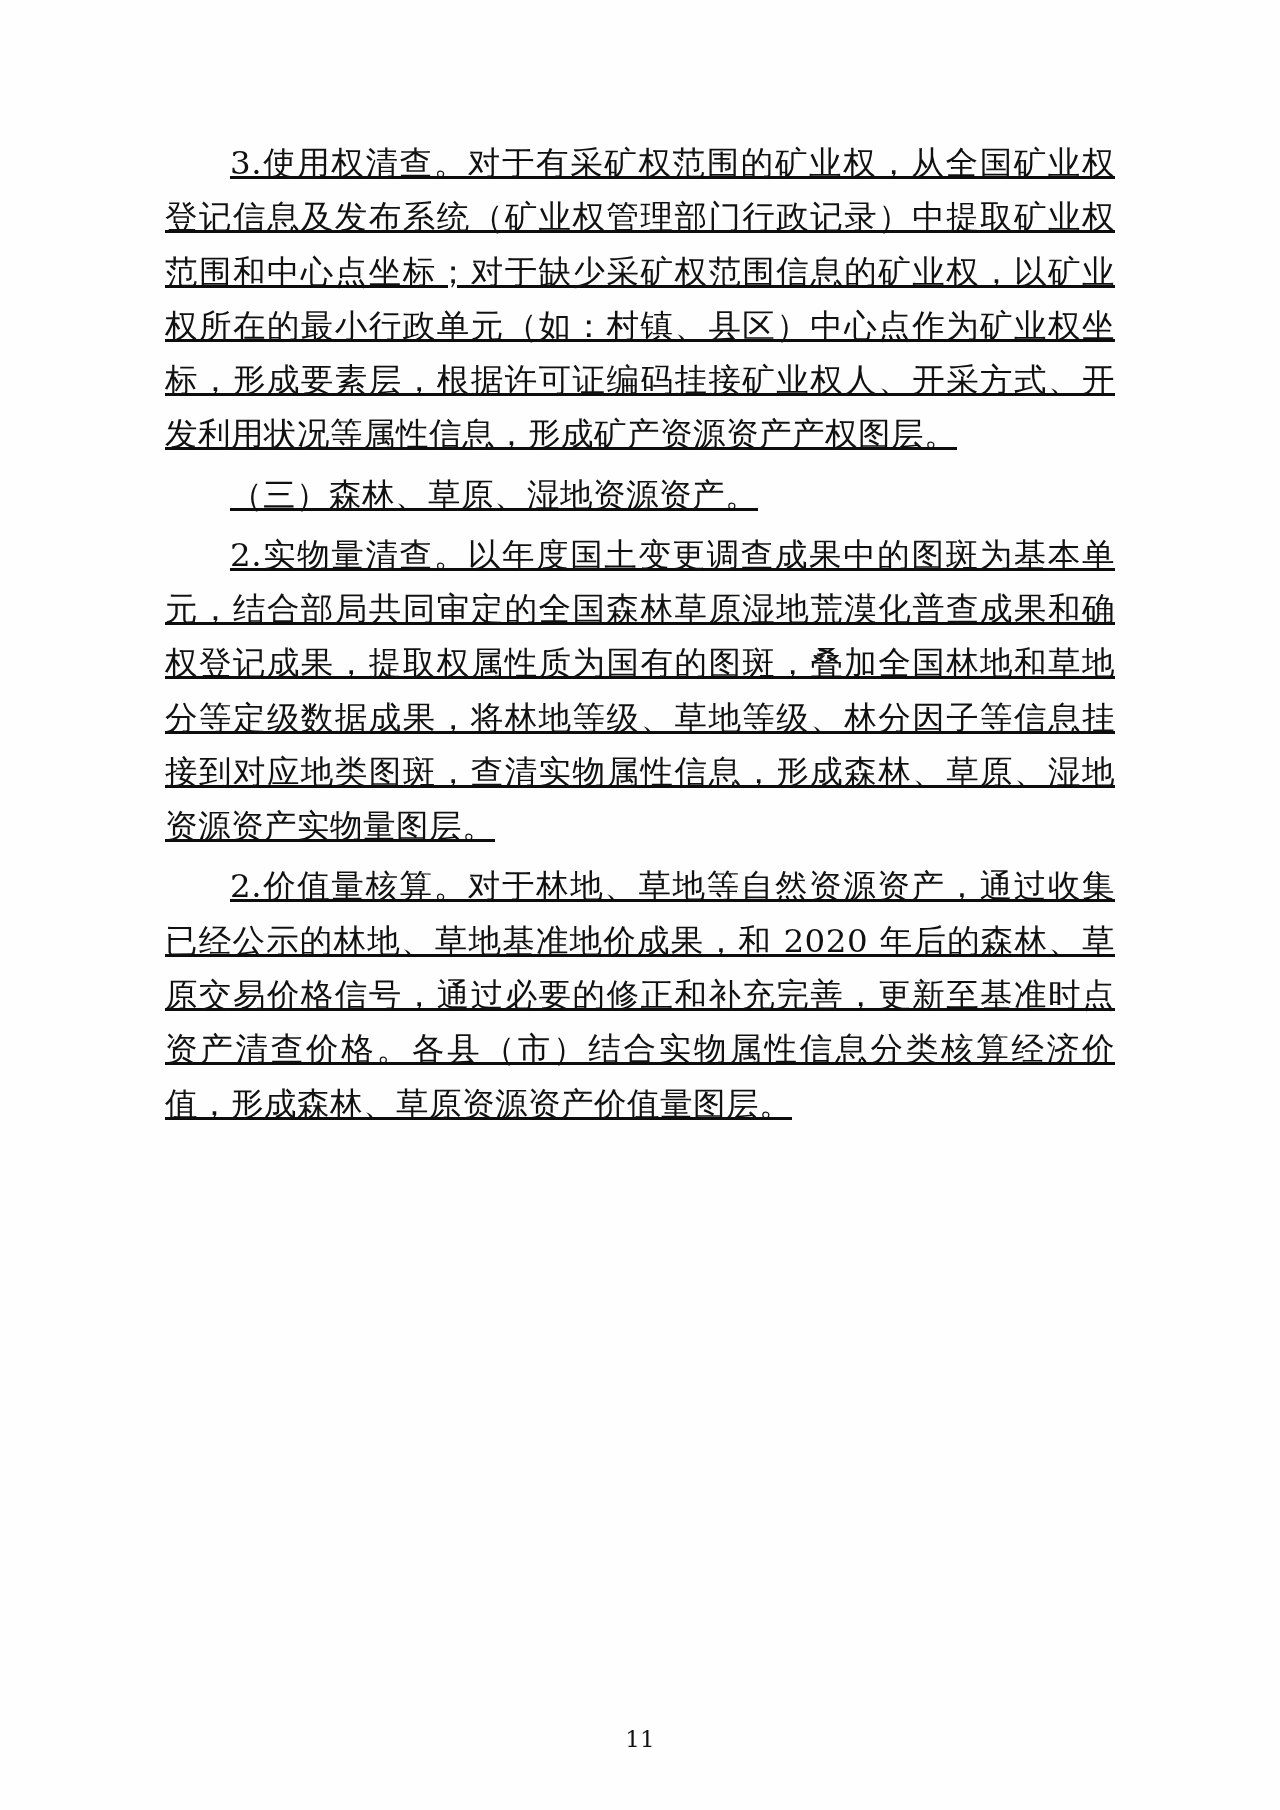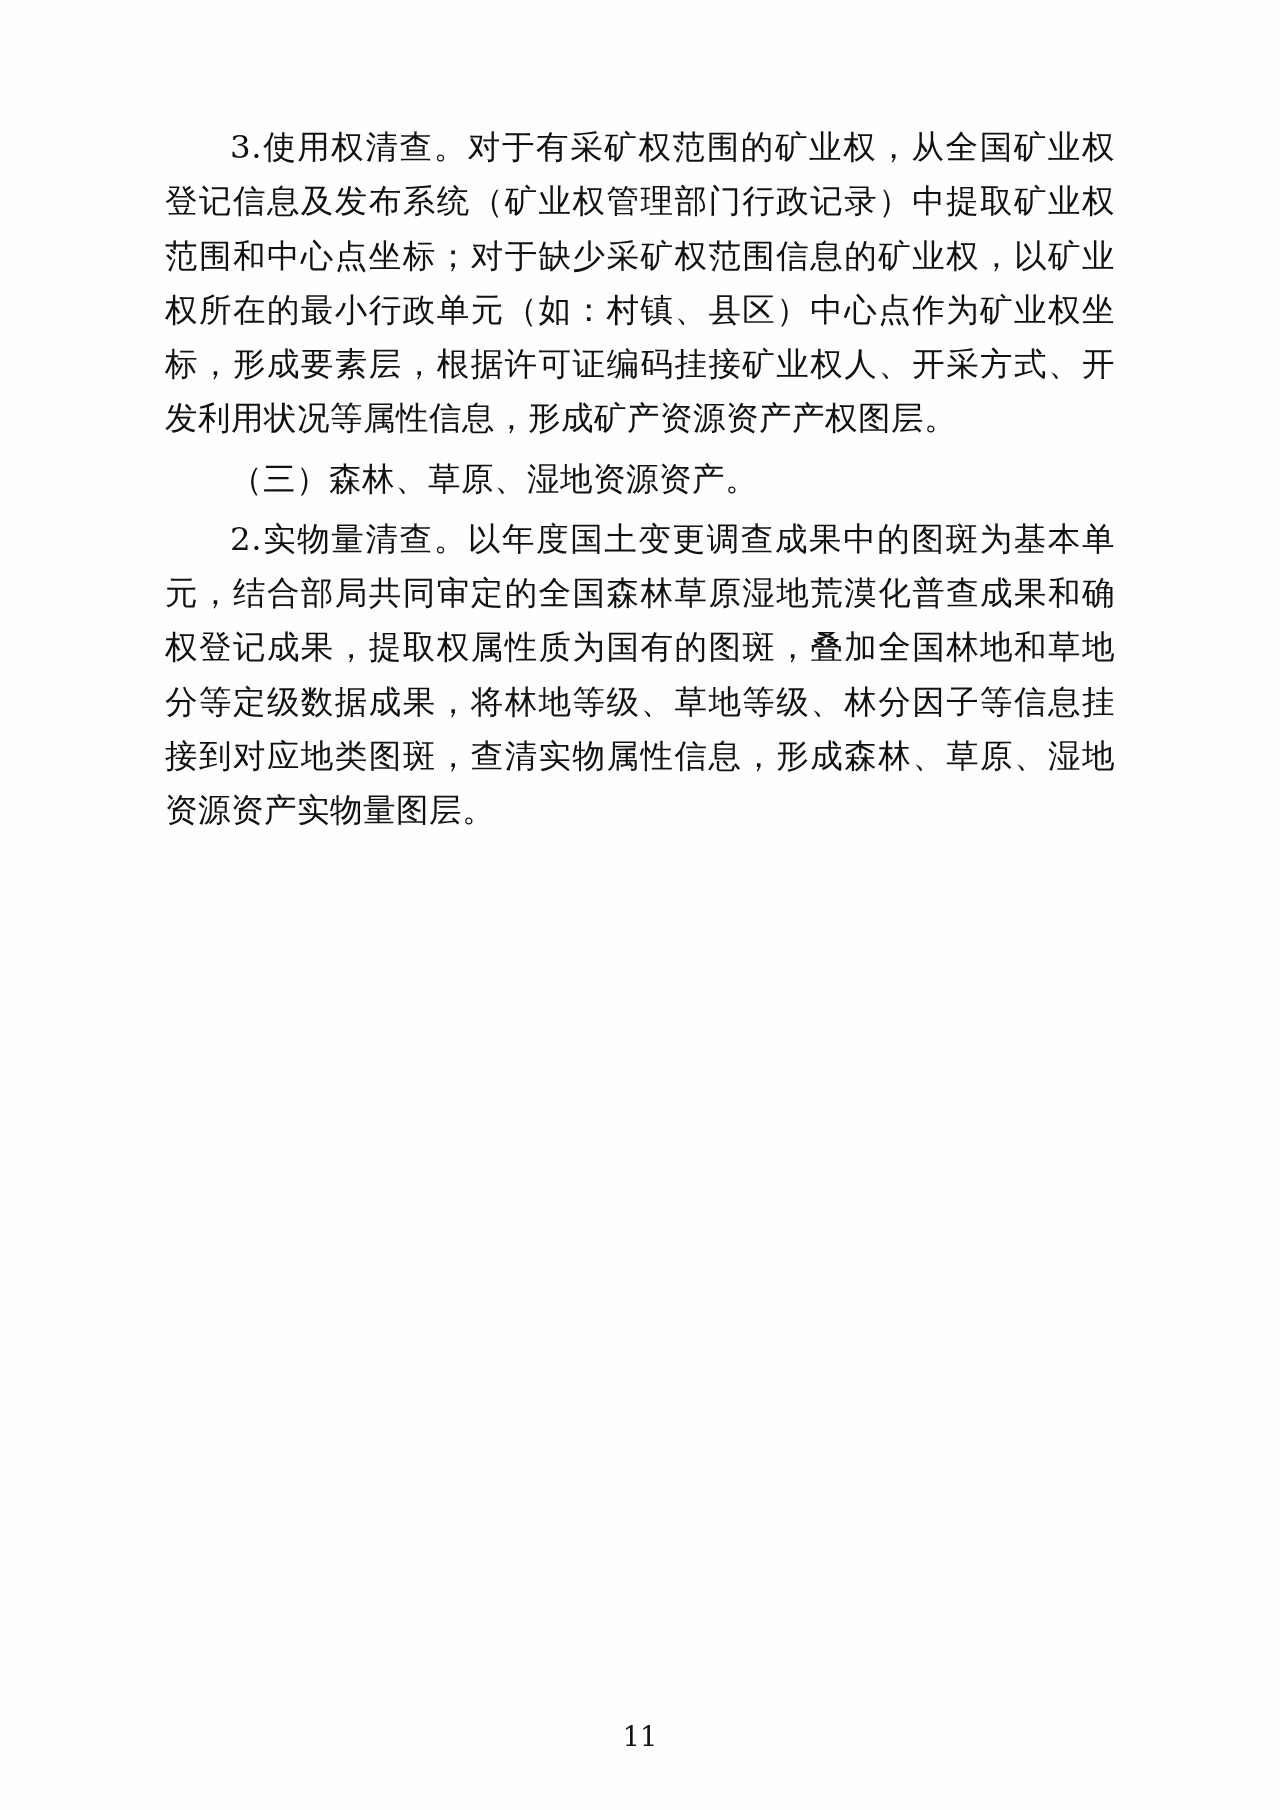--- a/index.html
+++ b/index.html
@@ -18,21 +18,22 @@
   .page {
     box-sizing: border-box;
     width: 1280px;
     height: 1810px;
     padding: 120px 165px 60px 165px;
     position: relative;
     background: #fefefe;
   }
   .doc-body {
     width: 950px;
-    margin: 0 auto;
+    margin: 16px auto;
+    text-decoration: underline;
   }
   p.para {
     margin: 0 0 6px 0;
     font-size: 32.5px;
     line-height: 1.67;
     text-align: justify;
     text-justify: inter-ideograph;
     text-indent: 2em;
     letter-spacing: 0.5px;
     font-family: "DejaVu Serif", "Liberation Serif", serif;
@@ -41,28 +42,29 @@
   }
   p.para.heading {
     text-indent: 2em;
   }
   .page-number {
     position: absolute;
     bottom: 58px;
     left: 0;
     width: 1280px;
     text-align: center;
-    font-size: 27px;
+    font-size: 23px;
     color: #111111;
     font-family: "DejaVu Serif", "Liberation Serif", serif;
   }
 </style>
 </head>
 <body>
 
 <div class="page">
   <div class="doc-body">
     <p class="para">3.使用权清查。对于有采矿权范围的矿业权，从全国矿业权登记信息及发布系统（矿业权管理部门行政记录）中提取矿业权范围和中心点坐标；对于缺少采矿权范围信息的矿业权，以矿业权所在的最小行政单元（如：村镇、县区）中心点作为矿业权坐标，形成要素层，根据许可证编码挂接矿业权人、开采方式、开发利用状况等属性信息，形成矿产资源资产产权图层。</p>
     <p class="para heading">（三）森林、草原、湿地资源资产。</p>
     <p class="para">2.实物量清查。以年度国土变更调查成果中的图斑为基本单元，结合部局共同审定的全国森林草原湿地荒漠化普查成果和确权登记成果，提取权属性质为国有的图斑，叠加全国林地和草地分等定级数据成果，将林地等级、草地等级、林分因子等信息挂接到对应地类图斑，查清实物属性信息，形成森林、草原、湿地资源资产实物量图层。</p>
+    <p class="para">2.价值量核算。对于林地、草地等自然资源资产，通过收集已经公示的林地、草地基准地价成果，和 2020 年后的森林、草原交易价格信号，通过必要的修正和补充完善，更新至基准时点资产清查价格。各县（市）结合实物属性信息分类核算经济价值，形成森林、草原资源资产价值量图层。</p>
   </div>
   <div class="page-number">11</div>
 </div>
 
 </body></html>

